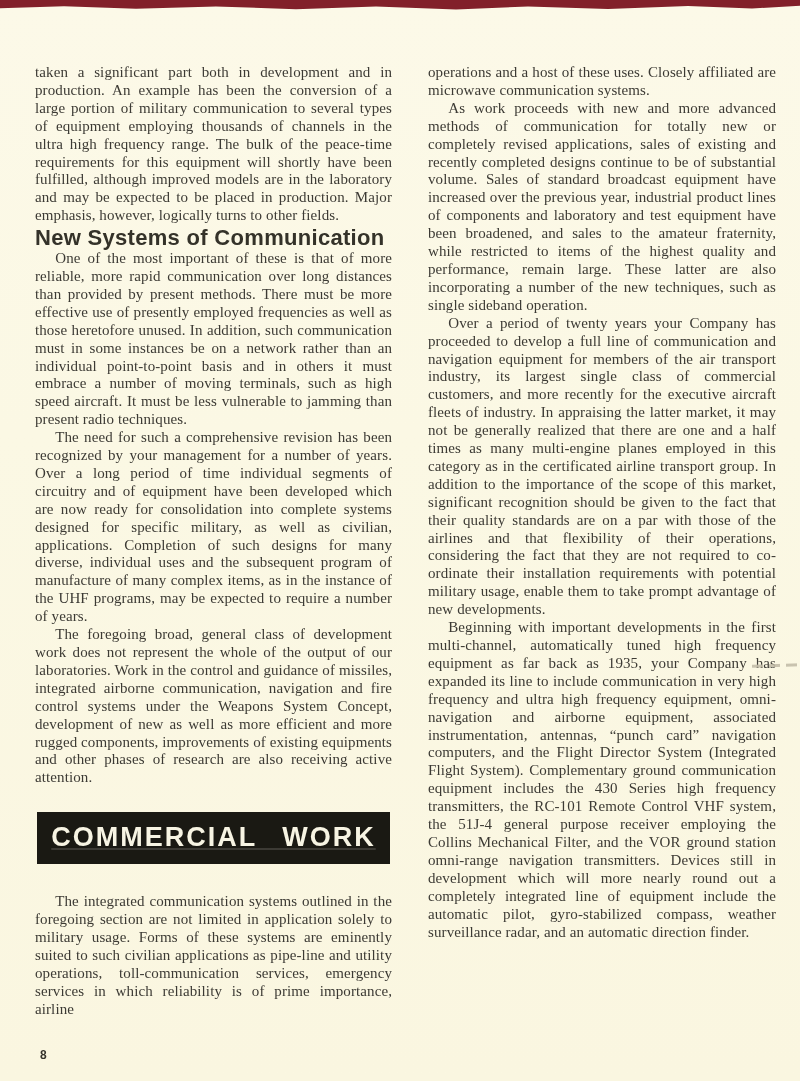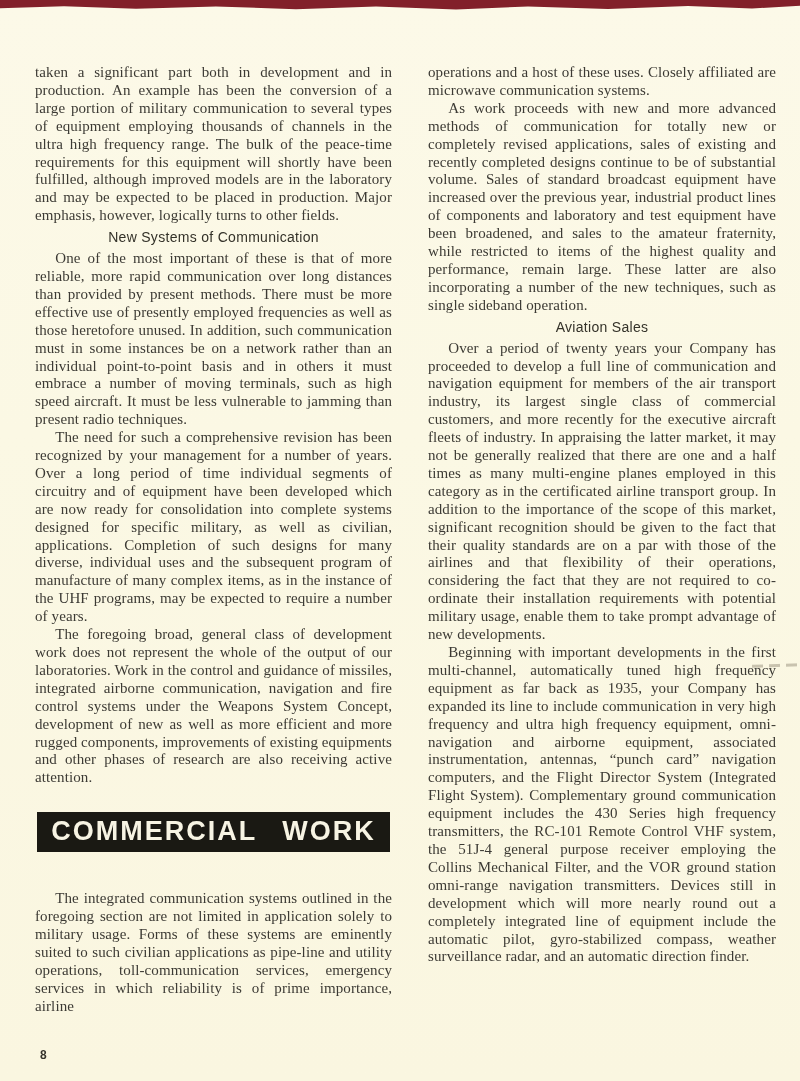--- a/index.html
+++ b/index.html
@@ -27,35 +27,36 @@
     font-size: 15px;
     line-height: 17.9px;
     letter-spacing: 0.1px;
   }
   .col-left  { left: 35px;  width: 357px; }
   .col-right { left: 428px; width: 348px; }
   .col p { margin: 0; text-indent: 1.35em; }
   .col p.no-indent { text-indent: 0; }
   .col-heading {
     margin: 4px 0 3px 0;
-    text-align: center;
+    text-align: left;
     text-indent: 0;
     font-family: "Liberation Sans", sans-serif;
-    font-weight: normal;
-    font-size: 14px;
+    font-weight: bold;
+    font-size: 22px;
     letter-spacing: 0.3px;
     color: #343229;
   }
   .banner {
-    margin: 25px 2px 38px 2px;
-    height: 40px;
+    margin: 25px 2px 29px 2px;
+    height: 52px;
     background: #1a1913;
     display: flex;
     align-items: center;
     justify-content: center;
+    text-decoration: underline;
   }
   .banner span {
     font-family: "Liberation Sans", sans-serif;
     font-weight: bold;
     font-size: 27px;
     letter-spacing: 2px;
     word-spacing: 16px;
     color: #f7f4e3;
   }
   .page-number {
@@ -90,21 +91,20 @@
     <p>The foregoing broad, general class of development work does not represent the whole of the output of our laboratories. Work in the control and guidance of missiles, integrated airborne communication, navigation and fire control systems under the Weapons System Concept, development of new as well as more efficient and more rugged components, improvements of existing equipments and other phases of research are also receiving active attention.</p>
     <div class="banner">
       <span>COMMERCIAL WORK</span>
     </div>
     <p>The integrated communication systems outlined in the foregoing section are not limited in application solely to military usage. Forms of these systems are eminently suited to such civilian applications as pipe-line and utility operations, toll-communication services, emergency services in which reliability is of prime importance, airline</p>
   </div>
 
   <div class="col col-right">
     <p class="no-indent">operations and a host of these uses. Closely affiliated are microwave communication systems.</p>
     <p>As work proceeds with new and more advanced methods of communication for totally new or completely revised applications, sales of existing and recently completed designs continue to be of substantial volume. Sales of standard broadcast equipment have increased over the previous year, industrial product lines of components and laboratory and test equipment have been broadened, and sales to the amateur fraternity, while restricted to items of the highest quality and performance, remain large. These latter are also incorporating a number of the new techniques, such as single sideband operation.</p>
-    <h3 class="col-heading">Aviation Sales</h3>
     <p>Over a period of twenty years your Company has proceeded to develop a full line of communication and navigation equipment for members of the air transport industry, its largest single class of commercial customers, and more recently for the executive aircraft fleets of industry. In appraising the latter market, it may not be generally realized that there are one and a half times as many multi-engine planes employed in this category as in the certificated airline transport group. In addition to the importance of the scope of this market, significant recognition should be given to the fact that their quality standards are on a par with those of the airlines and that flexibility of their operations, considering the fact that they are not required to co-ordinate their installation requirements with potential military usage, enable them to take prompt advantage of new developments.</p>
     <p>Beginning with important developments in the first multi-channel, automatically tuned high frequency equipment as far back as 1935, your Company has expanded its line to include communication in very high frequency and ultra high frequency equipment, omni-navigation and airborne equipment, associated instrumentation, antennas, “punch card” navigation computers, and the Flight Director System (Integrated Flight System). Complementary ground communication equipment includes the 430 Series high frequency transmitters, the RC-101 Remote Control VHF system, the 51J-4 general purpose receiver employing the Collins Mechanical Filter, and the VOR ground station omni-range navigation transmitters. Devices still in development which will more nearly round out a completely integrated line of equipment include the automatic pilot, gyro-stabilized compass, weather surveillance radar, and an automatic direction finder.</p>
   </div>
 
   <div class="pencil-mark"></div>
 
   <div class="page-number">8</div>
 
 </div>
 

